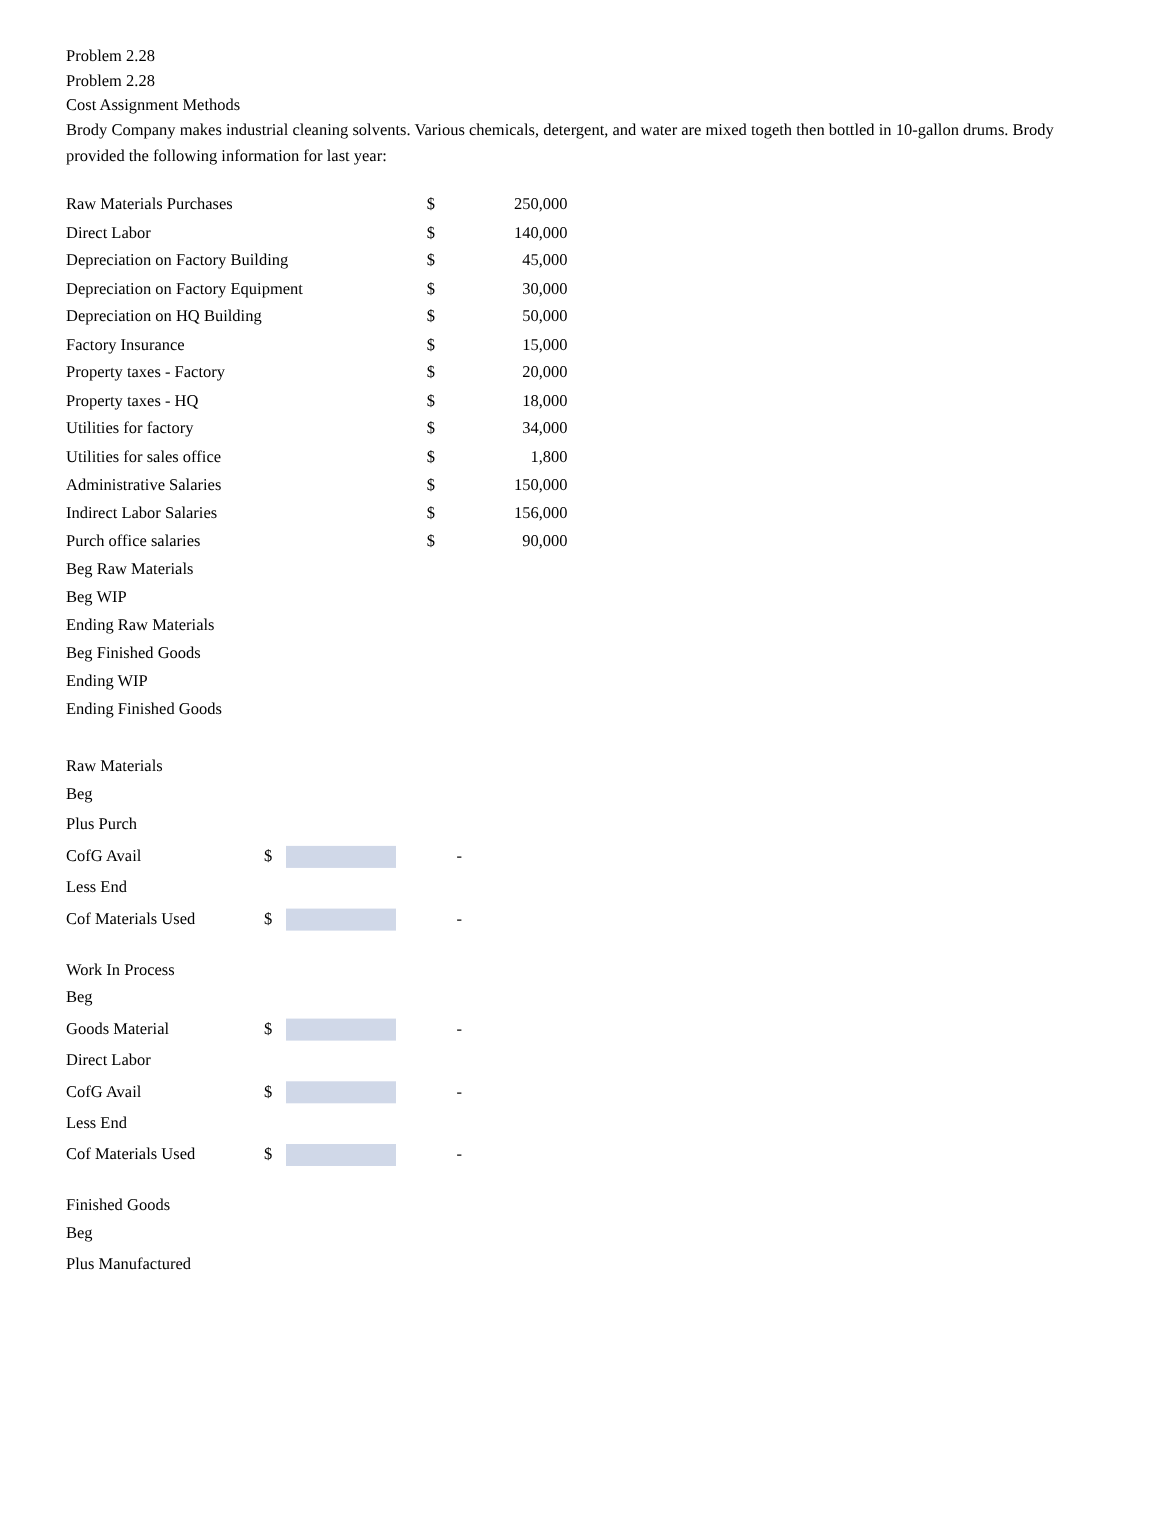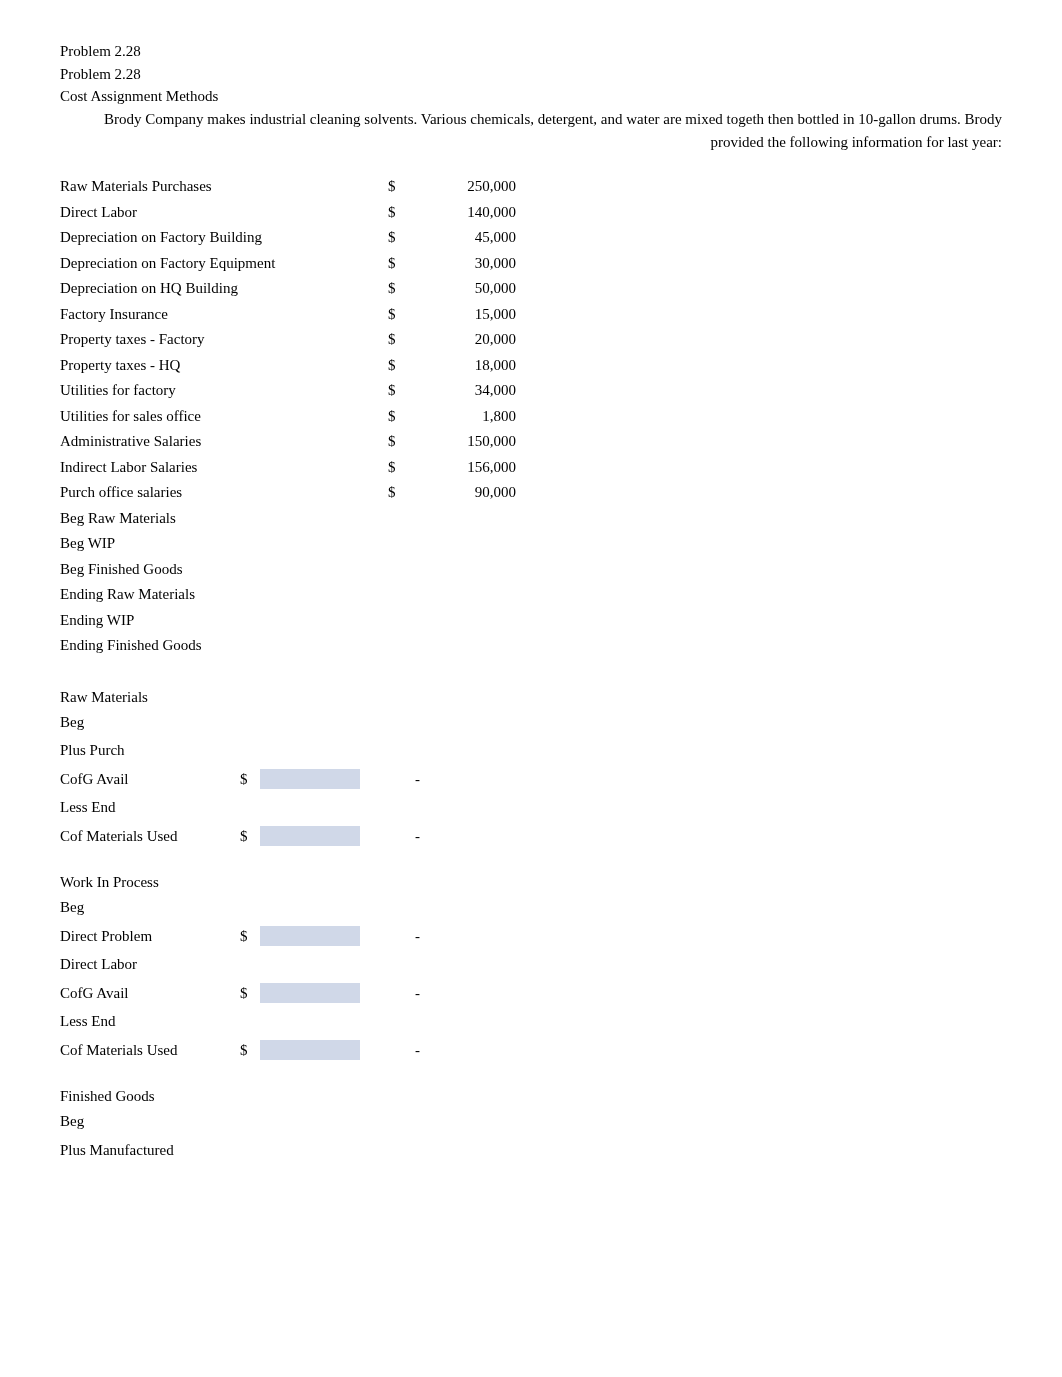--- a/index.html
+++ b/index.html
@@ -15,21 +15,20 @@
     .header-block {
     }
     .header-block p {
       font-size: 15px;
       line-height: 1.5;
     }
     .description {
       margin-bottom: 20px;
       font-size: 15px;
       line-height: 1.55;
-      text-align: right;
     }
     .data-table {
       margin-bottom: 20px;
     }
     .data-row {
       display: flex;
       align-items: baseline;
       line-height: 1.7;
       gap: 28px;
     }
@@ -163,26 +162,26 @@
     <span class="label">Beg Raw Materials</span>
     <span class="dollar"></span>
     <span class="amount"></span>
   </div>
     <div class="data-row">
     <span class="label">Beg WIP</span>
     <span class="dollar"></span>
     <span class="amount"></span>
   </div>
     <div class="data-row">
+    <span class="label">Ending Raw Materials</span>
+    <span class="dollar"></span>
+    <span class="amount"></span>
+  </div>
+    <div class="data-row">
     <span class="label">Beg Finished Goods</span>
-    <span class="dollar"></span>
-    <span class="amount"></span>
-  </div>
-    <div class="data-row">
-    <span class="label">Ending Raw Materials</span>
     <span class="dollar"></span>
     <span class="amount"></span>
   </div>
     <div class="data-row">
     <span class="label">Ending WIP</span>
     <span class="dollar"></span>
     <span class="amount"></span>
   </div>
     <div class="data-row">
     <span class="label">Ending Finished Goods</span>
@@ -223,21 +222,21 @@
   </div>
 
   <div class="calc-block">
     <div class="calc-block-title" id="wip-title">Work In Process</div>
     <div id="wip-rows">
         <div class="calc-row">
     <span class="clabel">Beg</span>
 
   </div>
         <div class="calc-row">
-    <span class="clabel">Direct Problem</span>
+    <span class="clabel">Goods Material</span>
     <span class="cdollar">$</span>
           <span class="input-box"></span>
           <span class="dash-val">-</span>
   </div>
         <div class="calc-row">
     <span class="clabel">Direct Labor</span>
 
   </div>
         <div class="calc-row">
     <span class="clabel">CofG Avail</span>

